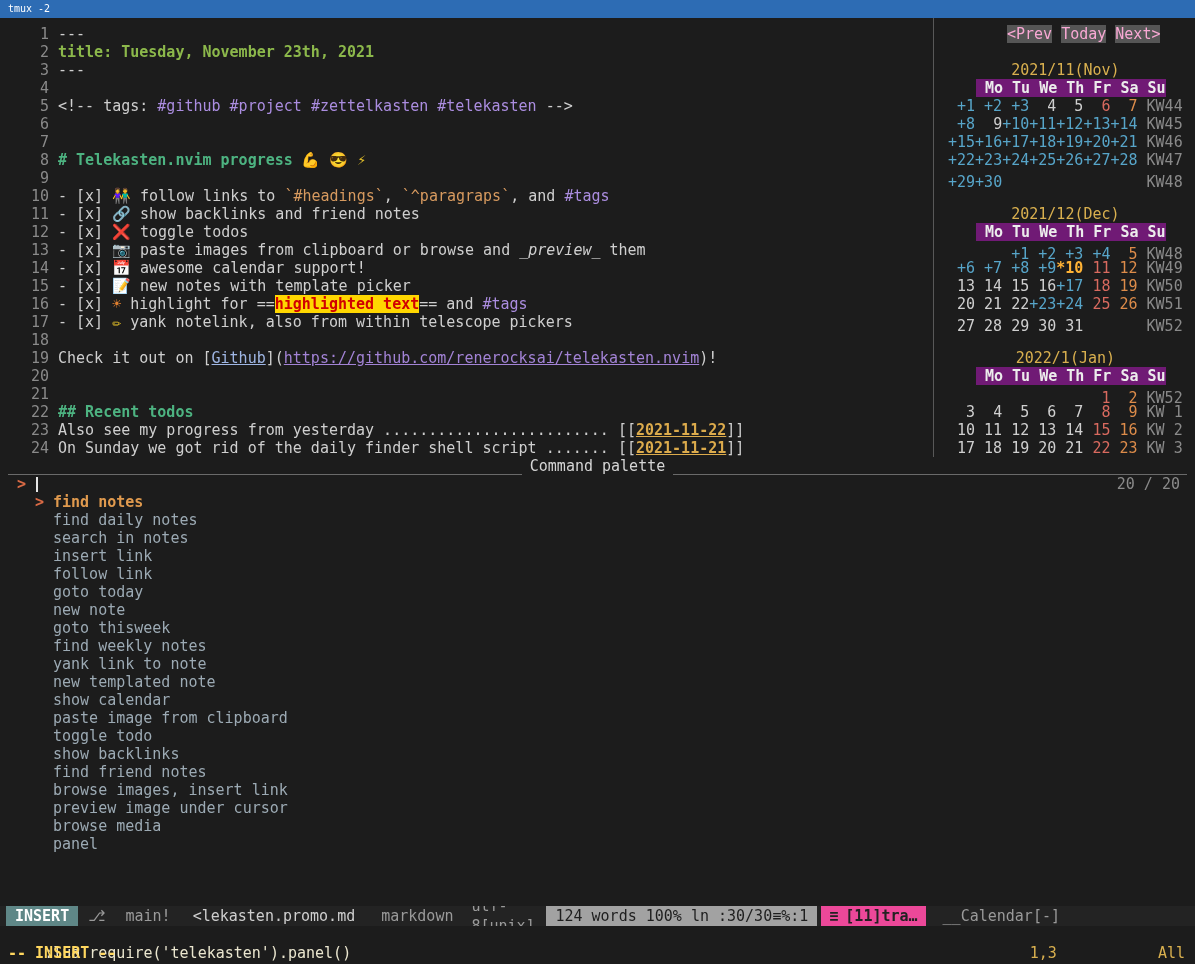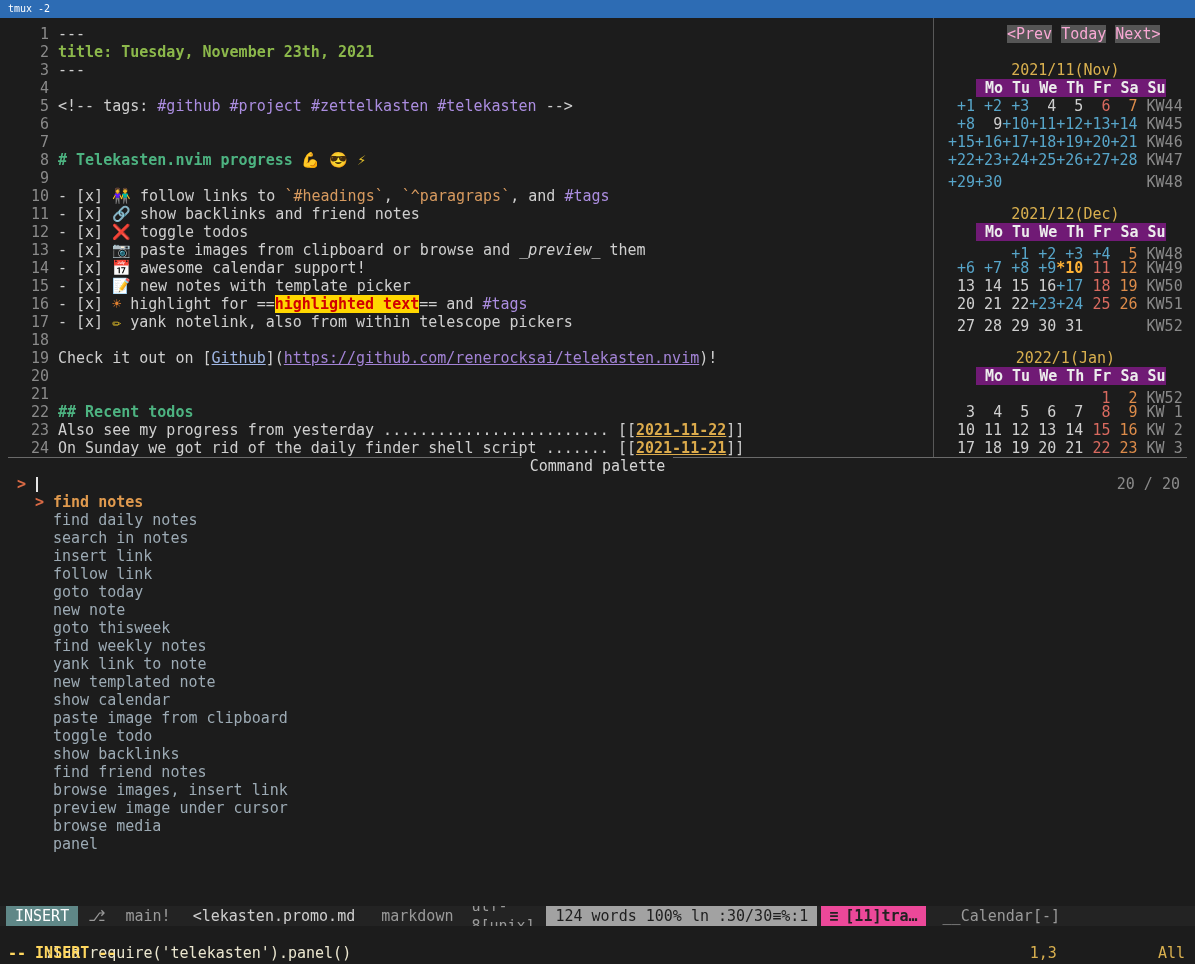--- a/index.html
+++ b/index.html
@@ -37,35 +37,35 @@
   .cal-head { display:inline-block; background:#701a75; color:#ececec; font-weight:bold;margin-left:28px; }
   .cal-cell { display:inline-block; width:3ch; height:18px; text-align:right; white-space:pre; }
   .cal-kw { color:#8a8a8a; padding-left:1ch; }
   .c-daily { color:#57a5c9; }
   .c-norm { color:#cfcfcf; }
   .c-sat { color:#d96a5f; }
   .c-sun { color:#dd8c4a; }
   .c-today { color:#ffb335; font-weight:bold; }
 
   .palette { height:449px; overflow:hidden; }
-  .pal-sep { display:flex; align-items:flex-start; height:18px; padding:0 8px; color:#d5d5d5; }
+  .pal-sep { display:flex; align-items:flex-end; height:18px; padding:0 8px; color:#d5d5d5; }
   .pal-sep .hline { flex:1; border-top:1px solid #6a6a6a; }
   .pal-title { padding:0 8px; }
   .pal-prompt { display:flex; align-items:center; height:18px; padding:0 15px 0 17px; }
   .pcaret { color:#d96a45; font-weight:bold; }
   .cursor { display:inline-block; width:2px; height:15px; background:#e6e6e6; margin-left:10px; }
   .pcounter { margin-left:auto; color:#8a8a8a; }
   .pal-results { height:413px; overflow:hidden; }
   .pal-item { height:18px; white-space:pre; padding-left:26px; }
   .pmark { display:inline-block; width:27px; color:#d96a45; font-weight:bold; white-space:pre; }
   .plabel { color:#9caab4; }
   .pal-item.selected .plabel { color:#e09a4e; font-weight:bold; }
 
   .statusline { display:flex; align-items:center; height:20px; line-height:20px; background:#232323; overflow:hidden; }
-  .sl-mode { margin-left:6px; padding:0 9px; background:#5f8787; color:#ffffff; font-weight:normal; }
+  .sl-mode { margin-left:6px; padding:0 9px; background:#5f8787; color:#ffffff; font-weight:bold; }
   .sl-branch { margin-left:10px; color:#9a9a9a; }
   .sl-branch .bname { margin-left:20px; }
   .sl-file { margin-left:22px; color:#cfcfcf; }
   .sl-ft { margin-left:26px; color:#9a9a9a; }
   .sl-enc { margin-left:18px; color:#9a9a9a; }
   .sl-stats { margin-left:auto; padding:0 9px; background:#a2a2a2; color:#1e1e1e; white-space:pre; }
   .sl-buf { margin-left:4px; padding:0 8px; background:#ec4899; color:#222222; font-weight:600; }
   .sl-buf .blabel { margin-left:7px; }
   .sl-cal { margin-left:17px; margin-right:135px; color:#9a9a9a; }
 

